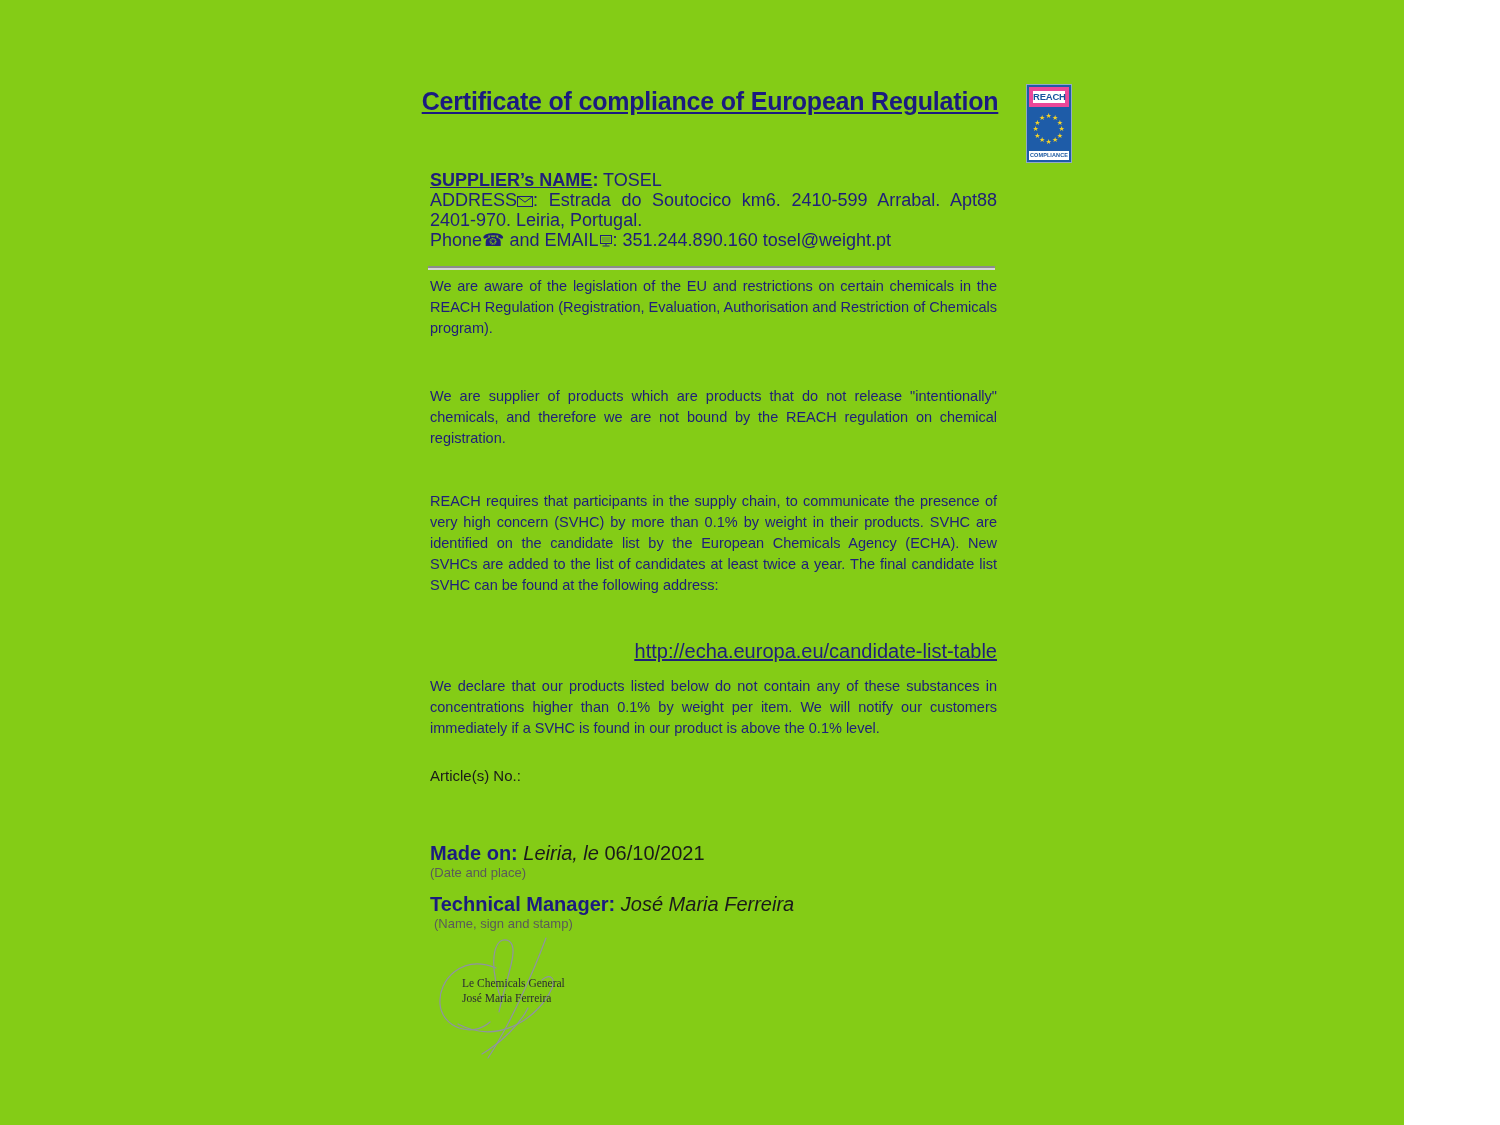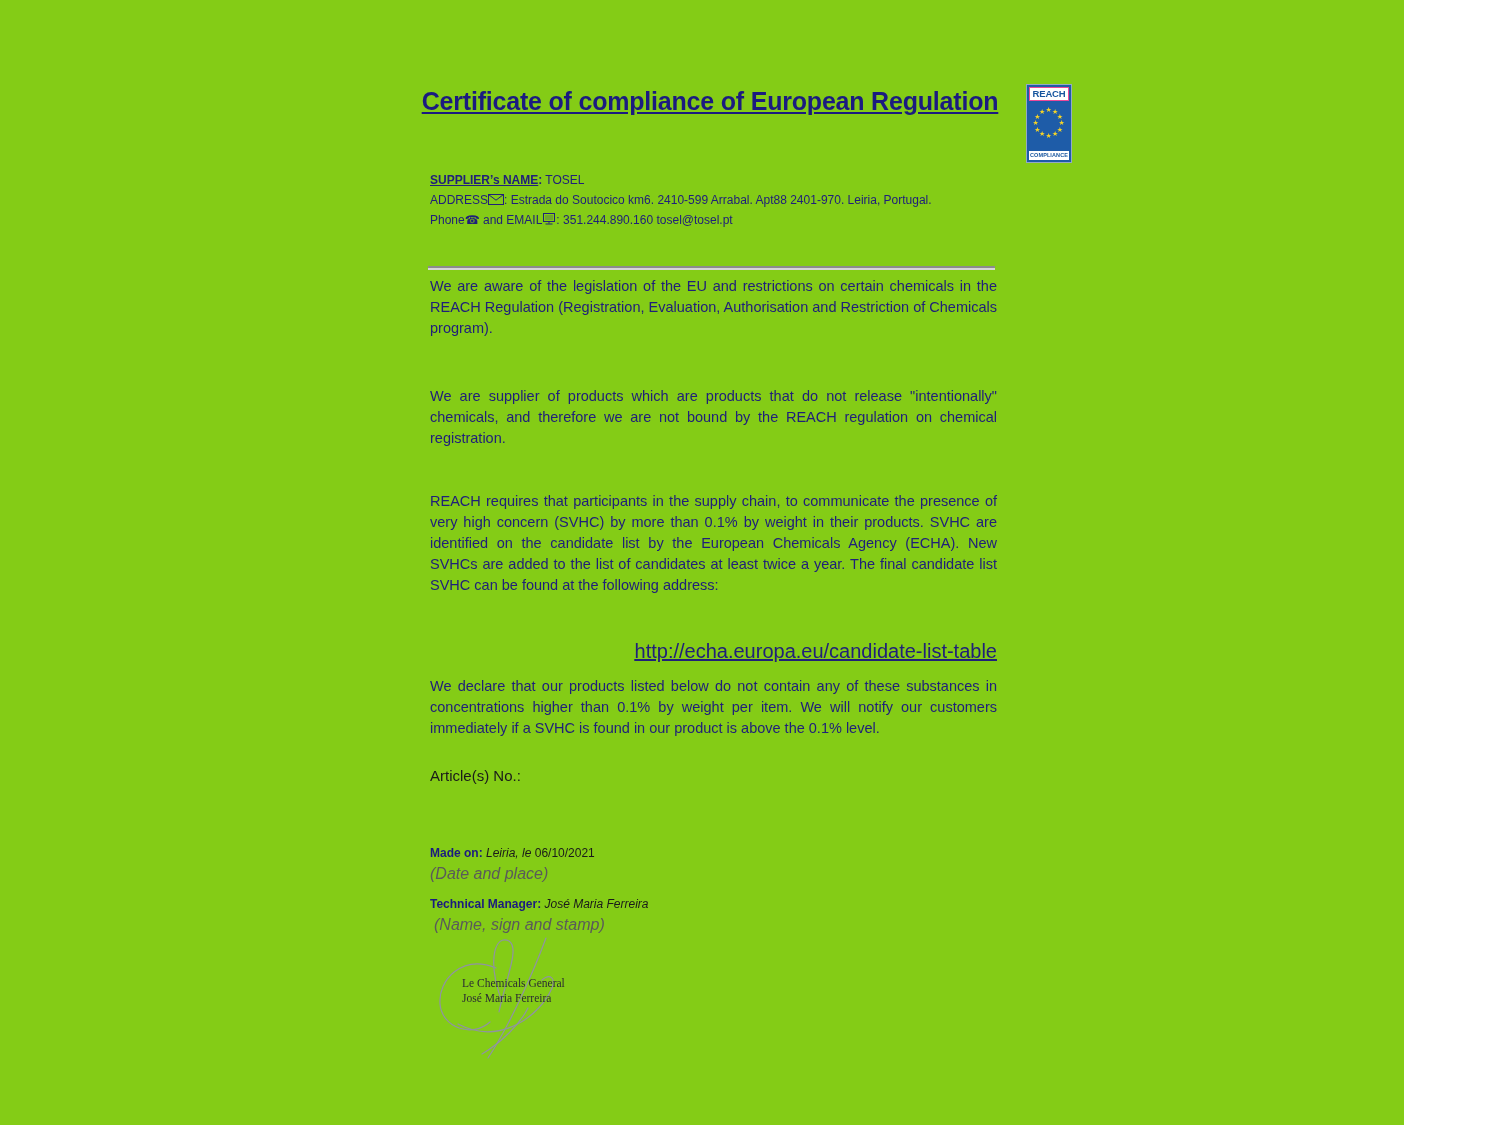--- a/index.html
+++ b/index.html
@@ -29,21 +29,21 @@
   .title .t2 { white-space: nowrap; }
 
   
   .body-text {
     font-size: 14.5px;
     line-height: 21px;
     text-align: justify;
     margin: 0;
     color: #20207a;
   }
-  .line { margin: 0; font-size: 12px; line-height: 20px; }
+  .line { margin: 0; font-size: 18px; line-height: 20px; }
   .sup-block p { margin: 0; }
   .b { font-weight: bold; }
   .u { text-decoration: underline; }
 
   .glyph { font-family: "DejaVu Sans", sans-serif; }
   .icon svg { vertical-align: -1px; }
 
   .hrule {
     position: absolute;
     left: 428px; width: 567px; top: 266px;
@@ -56,43 +56,42 @@
   .link-line a {
     color: #20207a;
     text-decoration: underline;
     white-space: nowrap;
     cursor: pointer;
   }
 
   .black { color: #1a1a1a; }
   .i { font-style: italic; }
   .note {
-    font-size: 16px;
-    font-style: italic;
+    font-size: 13px;
     color: #5a5a5a;
     margin: 0;
   }
-  .footer-line { margin: 0; font-size: 12px; line-height: 20px; white-space: nowrap; }
+  .footer-line { margin: 0; font-size: 20px; line-height: 20px; white-space: nowrap; }
   .footer-line .lbl { font-weight: bold; color: #1b1b80; }
 
   
   .logo {
     position: absolute;
     left: 1026px; top: 84px;
     width: 46px; height: 79px;
     box-sizing: border-box;
     background: #1e5ca8;
     border: 1px solid #93a9c6;
     padding: 2px;
     display: flex;
     flex-direction: column;
   }
   .logo-top {
     background: #ffffff;
-    border: 1px solid #ec4899;
+    border: 4px solid #ec4899;
     color: #16559e;
     font-weight: bold;
     font-size: 9.5px;
     line-height: 12px;
     text-align: center;
     letter-spacing: -0.2px;
   }
   .logo-stars { flex: 1; position: relative; }
   .star {
     position: absolute;
@@ -155,21 +154,21 @@
   <div class="col sup-block" style="top:170px">
     <p class="line"><span class="b u">SUPPLIER’s NAME</span><span class="b">:</span><span> TOSEL</span></p>
     <p class="line body-text"><span>ADDRESS</span><span class="icon"><svg width="16" height="11" viewBox="0 0 16 11">
             <rect x="0.5" y="0.5" width="15" height="10" fill="none" stroke="#20207a" stroke-width="1"></rect>
             <path d="M0.5,0.5 L8,6.2 L15.5,0.5" fill="none" stroke="#20207a" stroke-width="1"></path>
           </svg></span><span>: Estrada do Soutocico km6. 2410-599 Arrabal. Apt88 2401-970. Leiria, Portugal.</span></p>
     <p class="line"><span>Phone</span><span class="glyph">☎</span><span> and EMAIL</span><span class="icon"><svg width="14" height="12" viewBox="0 0 14 12">
             <rect x="1.5" y="0.5" width="11" height="8" fill="none" stroke="#20207a" stroke-width="1"></rect>
             <rect x="3" y="2" width="8" height="5" fill="#20207a" opacity="0.22"></rect>
             <path d="M7,8.5 L7,10.5 M3.5,11 L10.5,11" stroke="#20207a" stroke-width="1" fill="none"></path>
-          </svg></span><span>: 351.244.890.160 tosel@tosel.pt</span></p>
+          </svg></span><span>: 351.244.890.160 tosel@weight.pt</span></p>
   </div>
 
   <div class="hrule"></div>
 
   <p class="col body-text" style="top:276px">We are aware of the legislation of the EU and restrictions on certain chemicals in the REACH Regulation (Registration, Evaluation, Authorisation and Restriction of Chemicals program).</p>
 
   <p class="col body-text" style="top:386px">We are supplier of products which are products that do not release "intentionally" chemicals, and therefore we are not bound by the REACH regulation on chemical registration.</p>
 
   <p class="col body-text" style="top:491px">REACH requires that participants in the supply chain, to communicate the presence of very high concern (SVHC) by more than 0.1% by weight in their products. SVHC are identified on the candidate list by the European Chemicals Agency (ECHA). New SVHCs are added to the list of candidates at least twice a year. The final candidate list SVHC can be found at the following address:</p>
 

